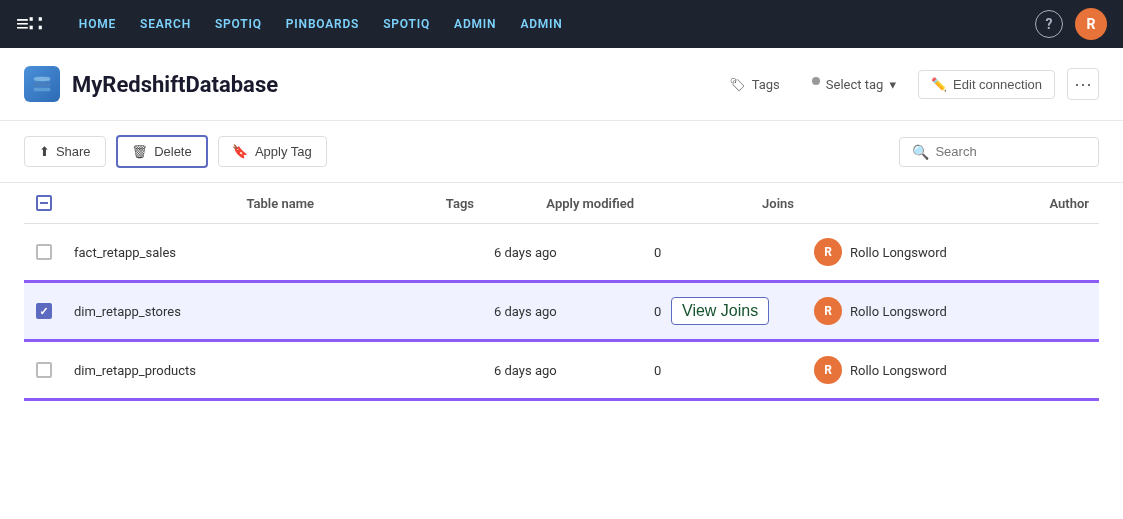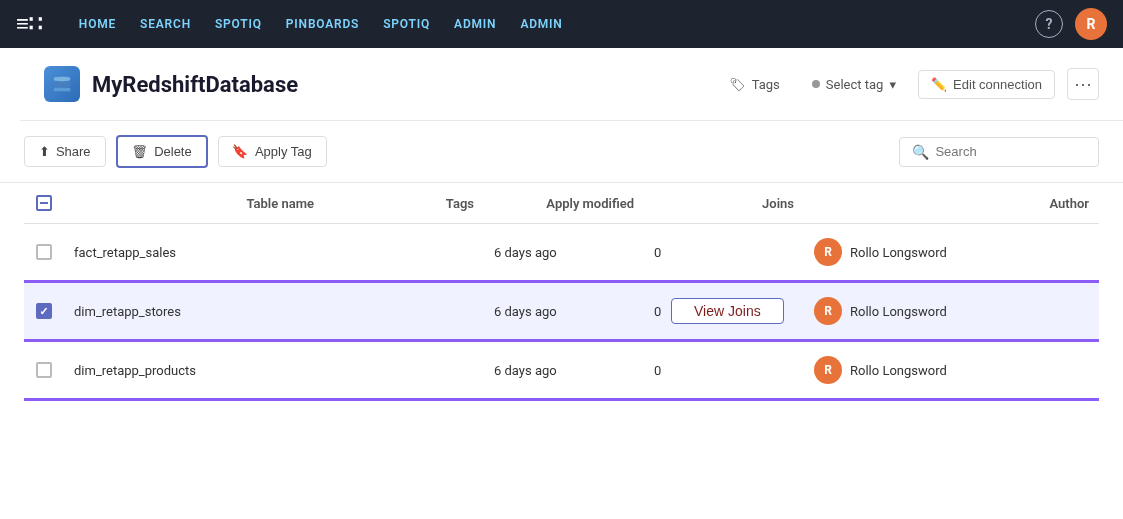--- a/index.html
+++ b/index.html
@@ -60,21 +60,20 @@
       min-height: calc(519px - 48px);
     }
 
     
     .page-header {
       display: flex;
       align-items: center;
       padding: 18px 24px;
       border-bottom: 1px solid #e8e8e8;
       gap: 12px;
-      margin-left: 20px;
     }
     .db-icon {
       width: 36px; height: 36px;
       background: linear-gradient(135deg, #4a90d9, #2d6bb5);
       border-radius: 6px;
       display: flex; align-items: center; justify-content: center;
       flex-shrink: 0;
     }
     .db-icon svg { width: 22px; height: 22px; }
     .page-title {
@@ -90,21 +89,21 @@
     }
     .tags-btn {
       display: flex; align-items: center; gap: 6px;
       color: #555;
       font-size: 13px;
       cursor: pointer;
       padding: 6px 10px;
       border-radius: 4px;
     }
     .select-tag-btn {
-      display: flex; align-items: center; gap: 6px;
+      display: flex; gap: 6px;
       color: #555;
       font-size: 13px;
       cursor: pointer;
       padding: 6px 10px;
       border-radius: 4px;
     }
     .select-tag-dot {
       width: 8px; height: 8px;
       border-radius: 50%;
       background: #999;
@@ -260,25 +259,25 @@
       border-radius: 50%;
       background: #e8733a;
       color: white;
       display: flex; align-items: center; justify-content: center;
       font-size: 12px; font-weight: bold;
       flex-shrink: 0;
     }
 
     
     .view-joins-btn {
-      padding: 4px 22px;
+      padding: 4px 10px;
       border: 1px solid #5c6bc0;
       border-radius: 4px;
-      color: #7f1d1d;
-      font-size: 14px;
+      color: #14532d;
+      font-size: 16px;
       background: white;
       cursor: pointer;
       white-space: nowrap;
     }
   </style>
 </head>
 <body>
 
 <nav class="navbar">
   <div class="logo">≡∷</div>

